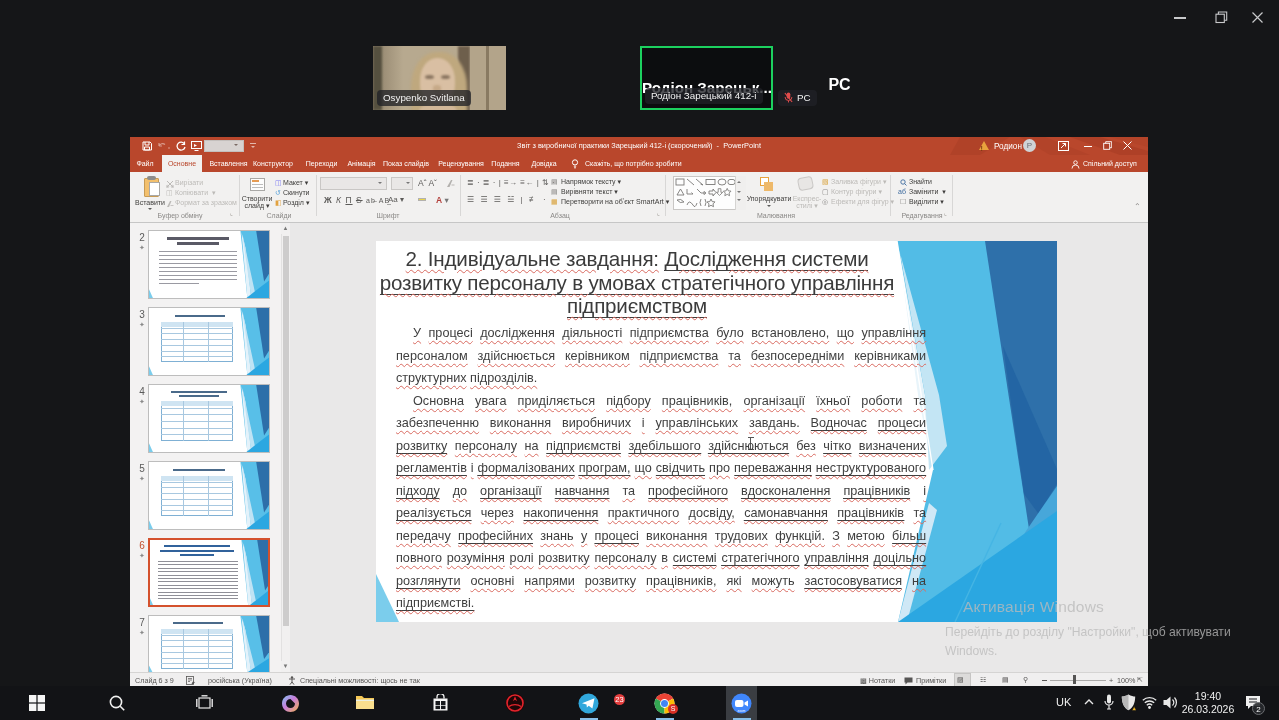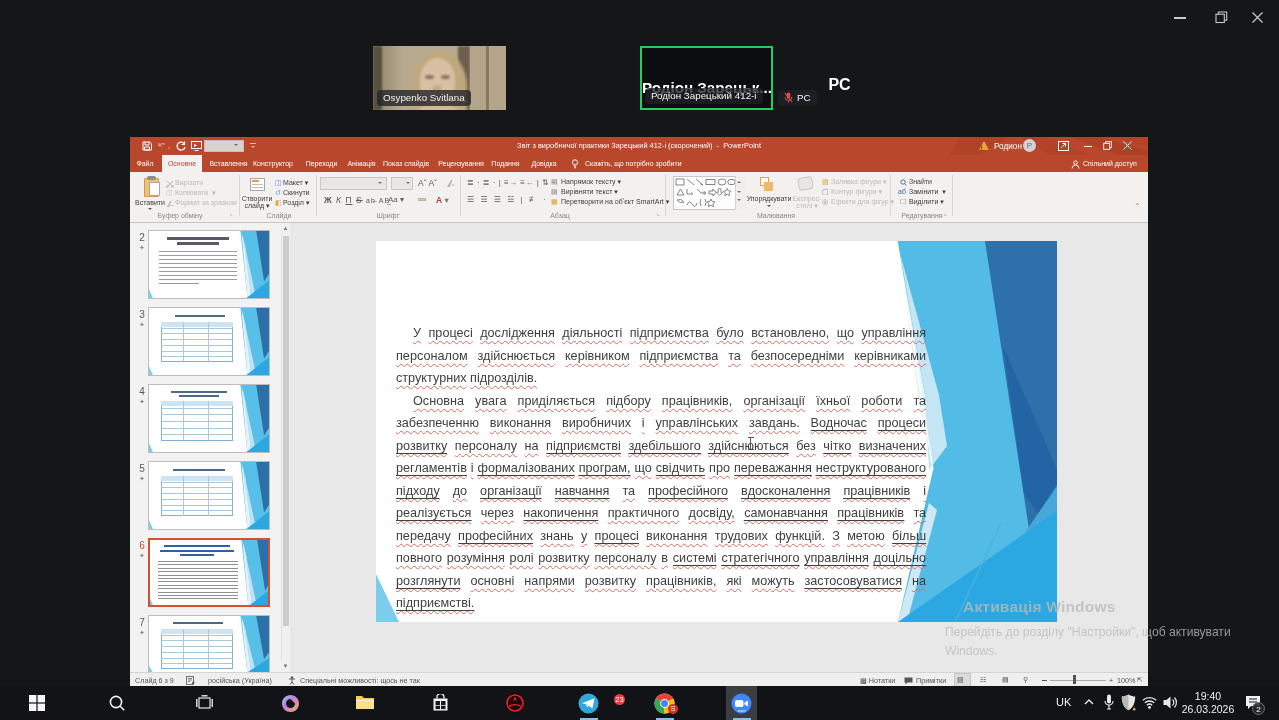--- a/index.html
+++ b/index.html
@@ -427,20 +427,21 @@
             <polygon points="524,12 563,154 571,205 553,229 549,154" fill="#c3e5f4"></polygon>
             <polygon points="522,381 553,262 561,269 531,381" fill="#cfe8f6"></polygon>
             <polygon points="609,0 681,0 681,243 653,288" fill="#2e70aa"></polygon>
             <polygon points="627,105 681,228 681,298 648,253" fill="#2163a2" opacity="0.8"></polygon>
             <polygon points="598,381 650,290 681,245 681,304 620,381" fill="#47a7da"></polygon>
             <polygon points="522,381 681,270 681,381" fill="#2ba7e1"></polygon>
             <line x1="579" y1="381" x2="625" y2="282" stroke="#45b5e4" stroke-width="1.4"></line>
             <line x1="521" y1="0" x2="557" y2="229" stroke="#ffffff" stroke-width="1.4"></line>
             <polygon points="0,333 23,381 0,381" fill="#7bcdec"></polygon>
           </svg>
+          <div id="stitle"><span class="sp">2. Індивідуальне завдання:</span> <span class="bu sp">Дослідження системи розвитку персоналу в умовах стратегічного управління підприємством</span></div>
           <div class="bline j" style="top:84px;"><span style="display:inline-block;width:18px;"></span><span class="sp">У</span> <span class="sp">процесі</span> <span class="sp">дослідження</span> <span class="sp">діяльності</span> <span class="sp">підприємства</span> <span class="sp">було</span> <span class="sp">встановлено,</span> <span class="sp">що</span> <span class="sp">управління</span></div>
           <div class="bline j" style="top:106.5px;"><span class="sp">персоналом</span> <span class="sp">здійснюється</span> <span class="sp">керівником</span> <span class="sp">підприємства</span> <span class="sp">та</span> <span class="sp">безпосередніми</span> <span class="sp">керівниками</span></div>
           <div class="bline" style="top:129px;"><span class="sp">структурних</span> <span class="sp">підрозділів.</span></div>
           <div class="bline j" style="top:151.5px;"><span style="display:inline-block;width:18px;"></span><span class="sp">Основна</span> <span class="sp">увага</span> <span class="sp">приділяється</span> <span class="sp">підбору</span> <span class="sp">працівників,</span> <span class="sp">організації</span> <span class="sp">їхньої</span> <span class="sp">роботи</span> <span class="sp">та</span></div>
           <div class="bline j" style="top:174px;"><span class="sp">забезпеченню</span> <span class="sp">виконання</span> <span class="sp">виробничих</span> <span class="sp">і</span> <span class="sp">управлінських</span> <span class="sp">завдань.</span> <span class="bu sp">Водночас</span> <span class="bu sp">процеси</span></div>
           <div class="abs" style="left:374px;top:197px;width:1.2px;height:12px;background:#555;"></div>
             <div class="abs" style="left:371.5px;top:196px;width:6px;height:1.2px;background:#555;"></div>
             <div class="abs" style="left:371.5px;top:208px;width:6px;height:1.2px;background:#555;"></div>
             <div class="bline j" style="top:196.5px;"><span class="bu sp">розвитку</span> <span class="sp">персоналу</span> <span class="sp">на</span> <span class="bu sp">підприємстві</span> <span class="bu sp">здебільшого</span> <span class="bu sp">здійснюються</span> <span class="sp">без</span> <span class="bu sp">чітко</span> <span class="bu sp">визначених</span></div>
           <div class="bline j" style="top:219px;"><span class="bu sp">регламентів</span> <span class="sp">і</span> <span class="bu sp">формалізованих</span> <span class="bu sp">програм,</span> <span class="sp">що</span> <span class="bu sp">свідчить</span> <span class="sp">про</span> <span class="bu sp">переважання</span> <span class="bu sp">неструктурованого</span></div>
@@ -480,21 +481,21 @@
       <div class="abs" style="left:912px;top:6.5px;width:5px;height:1px;background:#565554;"></div>
       <div class="abs" style="left:920px;top:6.5px;width:56px;height:1px;background:#aaa9a8;"></div>
       <div class="abs" style="left:943px;top:2px;width:3px;height:9px;background:#565554;"></div>
       <div class="abs" style="left:979px;top:3px;color:#565554;">+</div>
       <div class="abs" style="left:987px;top:3px;color:#565554;">100%</div>
       <div class="abs" style="left:1007px;top:3px;color:#565554;font-size:7px;">⇱</div>
 </div>
   </div>
 
   <div id="wm">
-    <div style="font-size:15.5px;margin-left:18px;letter-spacing:0.2px;font-weight:bold;">Активація Windows</div>
+    <div style="font-size:15.5px;margin-left:18px;letter-spacing:0.2px;">Активація Windows</div>
     <div style="font-size:12.1px; margin-top:7px; line-height:19px;">Перейдіть до розділу "Настройки", щоб активувати<br>Windows.</div>
   </div>
 
   <div id="task">
 
     <svg class="abs" style="left:29px;top:9px;" width="16" height="16" viewBox="0 0 16 16">
         <rect x="0" y="0" width="7.4" height="7.4" fill="#f5f5f5"></rect>
         <rect x="8.6" y="0" width="7.4" height="7.4" fill="#f5f5f5"></rect>
         <rect x="0" y="8.6" width="7.4" height="7.4" fill="#f5f5f5"></rect>
         <rect x="8.6" y="8.6" width="7.4" height="7.4" fill="#f5f5f5"></rect>

